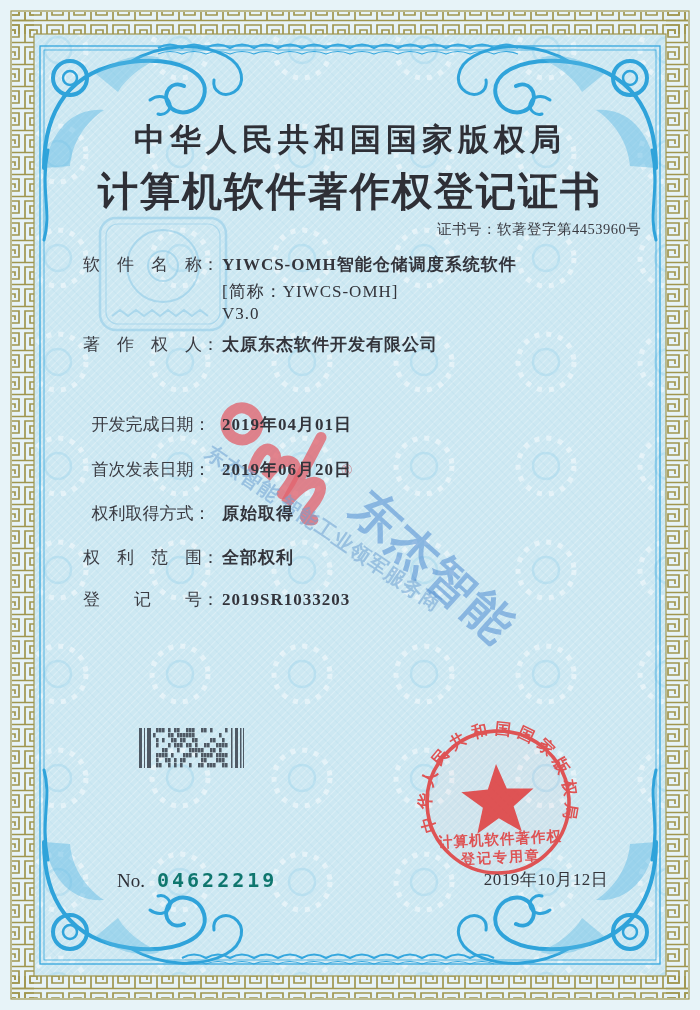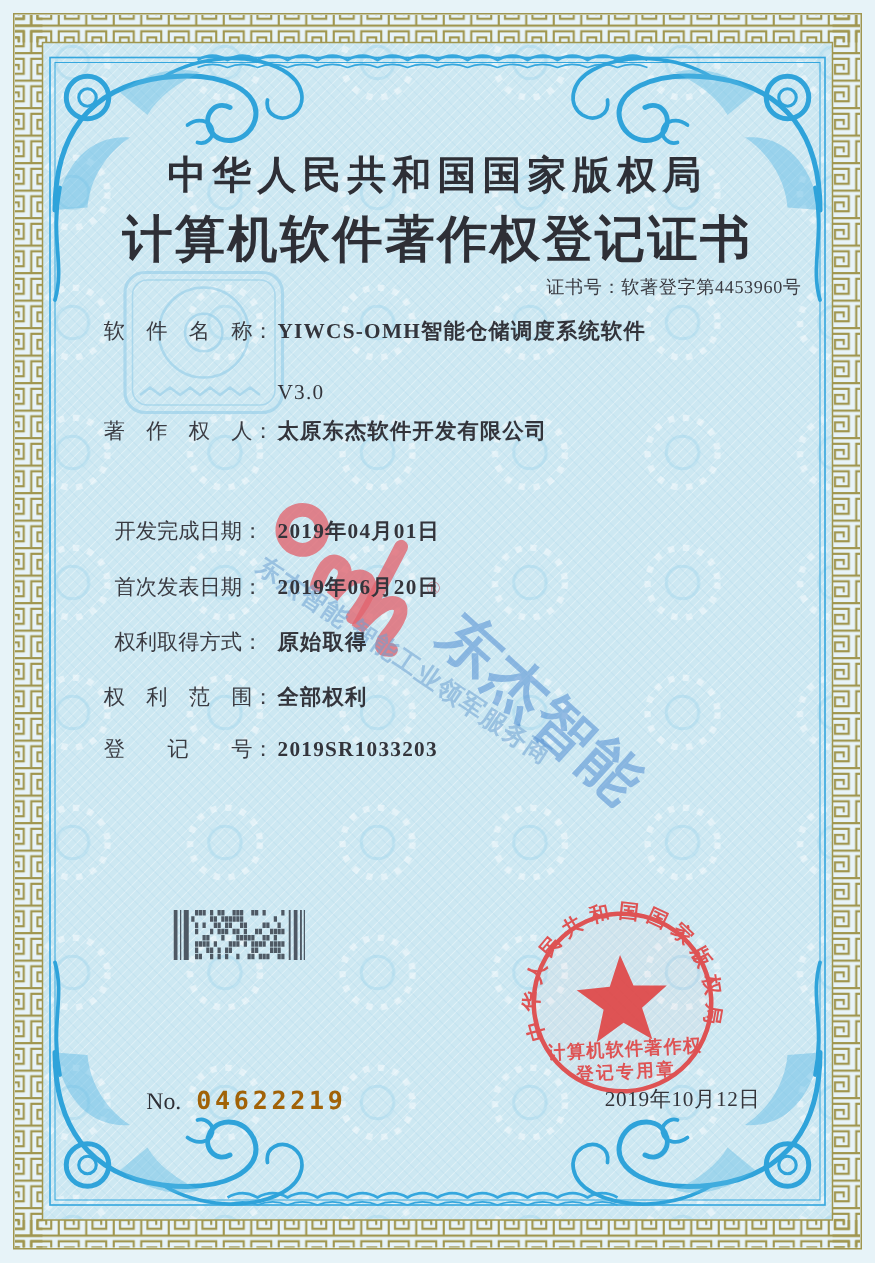--- a/index.html
+++ b/index.html
@@ -13,21 +13,21 @@
   .txt{position:absolute;z-index:2;text-align:center;}
   .authority{top:119px;left:0;width:700px;text-align:center;font-size:31px;font-weight:bold;letter-spacing:5px;color:#2e2f36;}
   .cert-title{top:164px;left:0;width:700px;text-align:center;font-size:40px;font-weight:bold;letter-spacing:2px;color:#2e2f36;}
   .certno{top:220px;left:437px;font-size:14.5px;letter-spacing:0.5px;color:#3a3b42;}
   .row{left:80px;font-size:17px;white-space:nowrap;}
   .row .lbl{display:inline-block;width:142px;font-weight:normal;color:#3a3b42;}
   .row .val{letter-spacing:1px;font-weight:bold;}
   .subline{left:222px;font-size:17px;letter-spacing:1px;}
   .paragraph{top:632px;left:78px;width:552px;font-size:17.5px;line-height:46px;text-indent:2em;text-align:justify;letter-spacing:0.5px;color:#3a3b42;}
   .serial{top:868px;left:117px;font-size:19px;color:#2e2f36;}
-  .serial .num{font-family:"DejaVu Sans Mono","Liberation Mono",monospace;font-size:20px;color:#a16207;letter-spacing:3px;margin-left:12px;font-weight:bold;}
+  .serial .num{font-family:"DejaVu Sans Mono","Liberation Mono",monospace;font-size:20px;color:#0f766e;letter-spacing:3px;margin-left:12px;font-weight:bold;}
   .seal-date{top:868px;left:436px;width:140px;text-align:center;font-size:17px;letter-spacing:0.5px;color:#34343a;margin-left:40px;}
 </style>
 </head>
 <body>
 
 <div class="page">
 
   <svg class="bg-svg" width="700" height="1010" viewBox="0 0 700 1010">
     <defs>
       <pattern id="meander" width="22" height="22" patternUnits="userSpaceOnUse">
@@ -230,20 +230,21 @@
   <div class="txt authority">中华人民共和国国家版权局</div>
   <div class="txt cert-title">计算机软件著作权登记证书</div>
 
   <div class="txt certno">
     <span>证书号：</span><span>软著登字第4453960号</span>
   </div>
 
   <div class="txt row" style="top:253px">
     <span class="lbl">软　件　名　称：</span><span class="val">YIWCS-OMH智能仓储调度系统软件</span>
   </div>
+  <div class="txt subline" style="top:280px">[简称：YIWCS-OMH]</div>
   <div class="txt subline" style="top:304px">V3.0</div>
 
   <div class="txt row" style="top:333px">
     <span class="lbl">著　作　权　人：</span><span class="val">太原东杰软件开发有限公司</span>
   </div>
 
   <div class="txt row" style="top:413px">
     <span class="lbl">开发完成日期：</span><span class="val">2019年04月01日</span>
   </div>
   <div class="txt row" style="top:458px">

